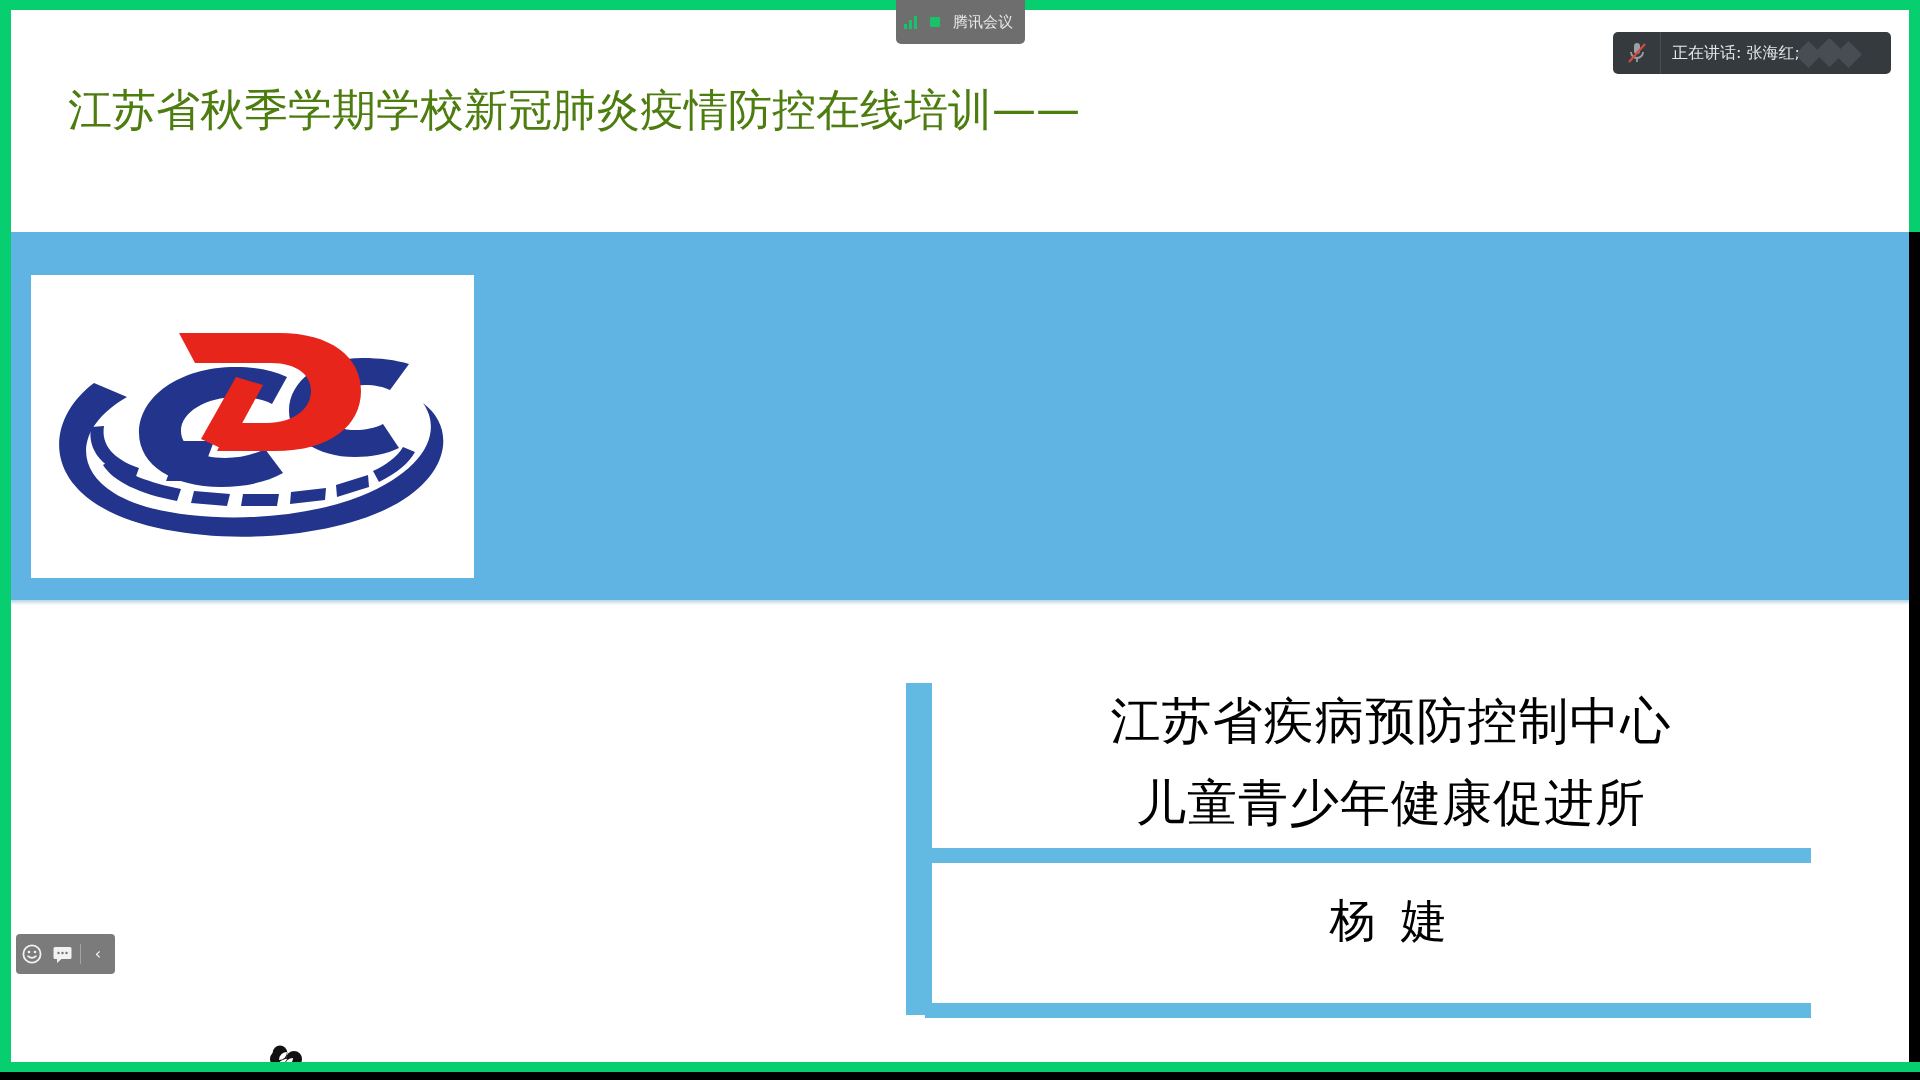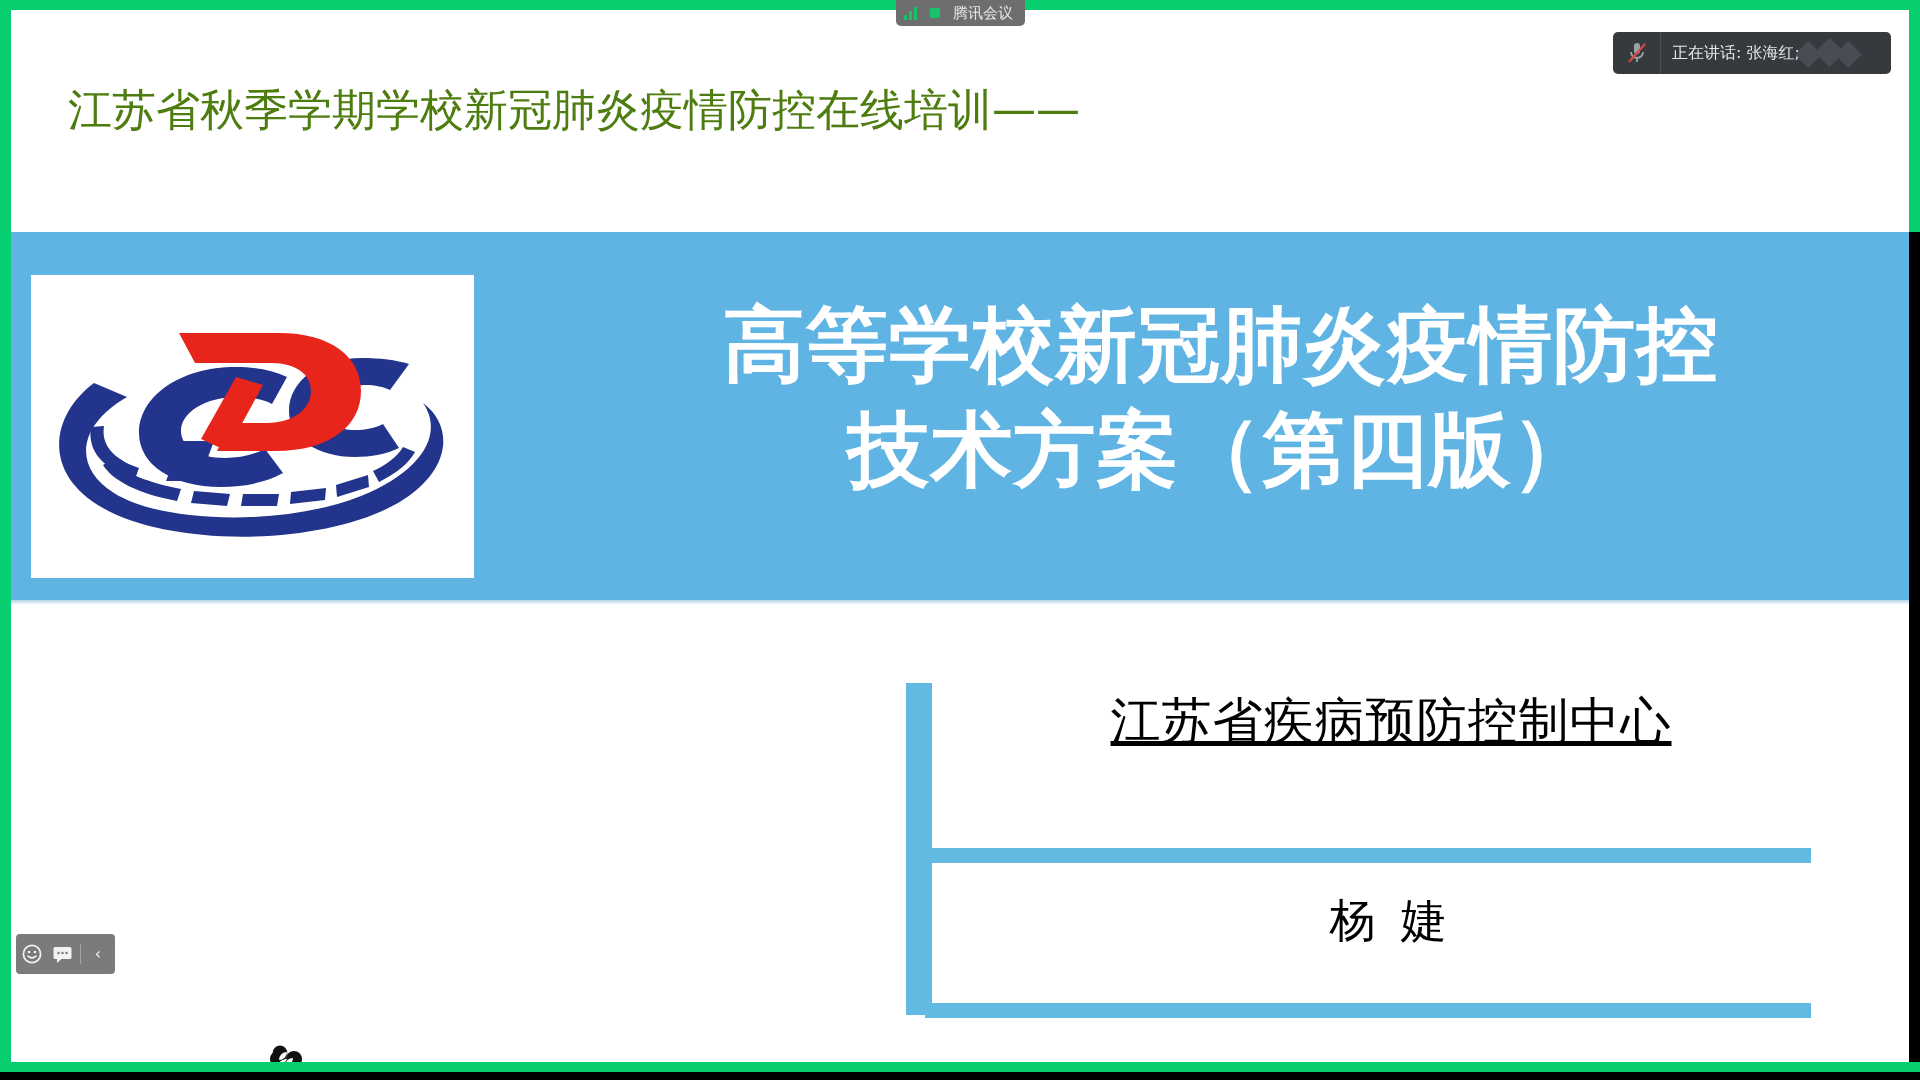--- a/index.html
+++ b/index.html
@@ -135,21 +135,20 @@
     text-align: center;
     color: #000000;
     font-family: "DejaVu Sans", "Liberation Sans", sans-serif;
   }
   .lower-text .org1 {
     display: block;
     font-size: 50px;
     line-height: 1;
     margin-bottom: 32px;
     letter-spacing: 1px;
-    text-decoration: underline;
   }
   .lower-text .org2 {
     display: block;
     font-size: 50px;
     line-height: 1;
     letter-spacing: 1px;
   }
   .presenter {
     position: absolute;
     left: 940px; top: 880px;
@@ -175,21 +174,21 @@
     position: absolute;
     left: 258px; top: 1032px;
     width: 34px; height: 34px;
   }
   .brandmark svg { display: block; }
 
   
   .tm-pill {
     position: absolute;
     left: 896px; top: 0px;
-    height: 26px;
+    height: 44px;
     padding: 0 12px 0 8px;
     background: #6E6E6E;
     border-radius: 0 0 5px 5px;
     display: flex;
     align-items: center;
     gap: 13px;
     z-index: 20;
   }
   .tm-pill .bars { display: flex; align-items: flex-end; gap: 2px; height: 13px; }
   .tm-pill .bars i { display:block; width: 3px; background: #17C26A; }
@@ -300,31 +299,28 @@
         <path d="M331 83 C 290 83, 258 105, 258 136 C 258 163, 286 182, 324 182 C 340 182, 356 179, 368 173
                  L 352 149 C 344 153, 334 155, 324 155 C 306 155, 294 147, 294 136 C 294 121, 312 110, 334 110
                  C 344 110, 353 112, 359 115 L 378 89 C 365 85, 349 83, 331 83 Z" fill="#22348C"></path>
 
         <path d="M148 58 L 164 88 L 240 88 C 266 88, 280 100, 280 116 C 280 134, 262 148, 236 148
                  L 200 148 L 186 176 L 244 176 C 300 176, 330 150, 330 116 C 330 82, 300 58, 248 58 Z" fill="#E8251B"></path>
         <path d="M170 164 L 205 102 L 232 110 L 196 176 Z" fill="#E8251B"></path>
       </svg>
     </div>
 
-    <div class="slide-title">
-      <span class="l1">高等学校新冠肺炎疫情防控</span>
-      <span class="l2">技术方案（第四版）</span>
-    </div>
 
     <div class="bracket-v"></div>
     <div class="bracket-h1"></div>
     <div class="bracket-h2"></div>
 
     <div class="lower-text">
       <span class="org1">江苏省疾病预防控制中心</span>
+      <span class="org2">儿童青少年健康促进所</span>
     </div>
     <div class="presenter">杨 婕</div>
 
     <div class="brandmark">
       <svg width="34" height="34" viewBox="0 0 34 34" xmlns="http://www.w3.org/2000/svg" aria-hidden="true">
         <path d="M17 17 A8 8 0 0 0 9 9 A8 8 0 0 0 1 17 A8 8 0 0 0 9 25 A8 8 0 0 1 17 17 Z" fill="#111111"></path>
         <path d="M17 17 A8 8 0 0 1 25 9 A8 8 0 0 1 33 17 A8 8 0 0 1 25 25 A8 8 0 0 0 17 17 Z" fill="#111111"></path>
         <circle cx="11" cy="11" r="7.4" fill="#111111"></circle>
         <circle cx="23" cy="23" r="7.4" fill="#111111"></circle>
         <path d="M10 18 A8 8 0 0 1 18 10 A8 8 0 0 1 10 18 Z" fill="#FFFFFF"></path>

